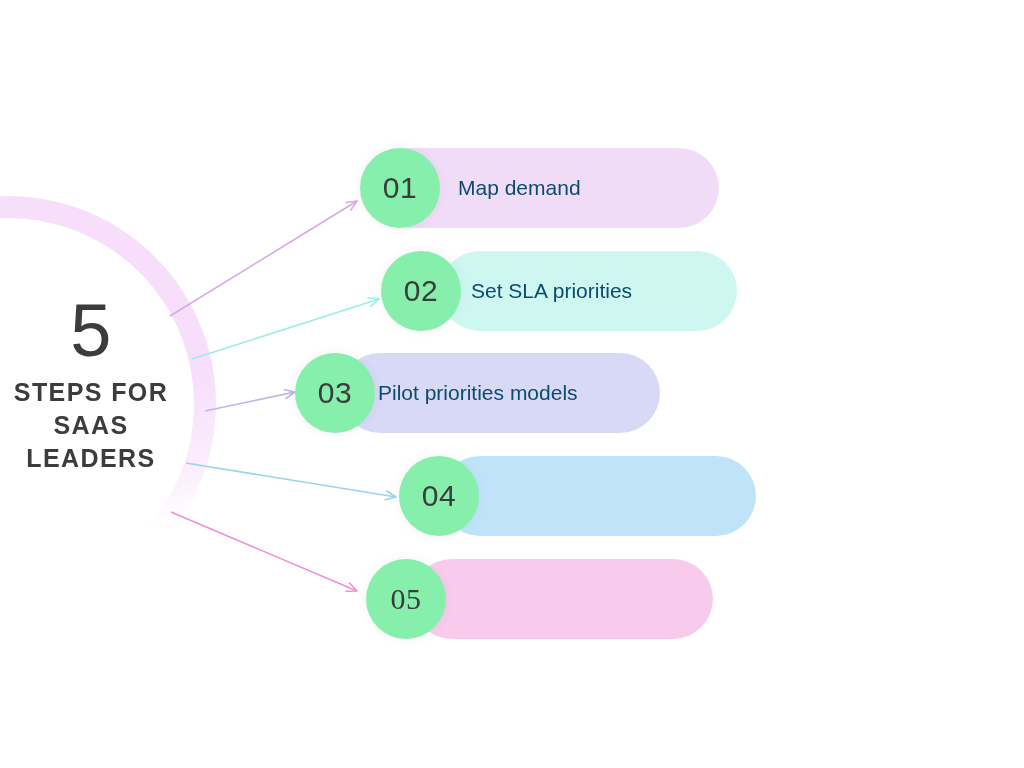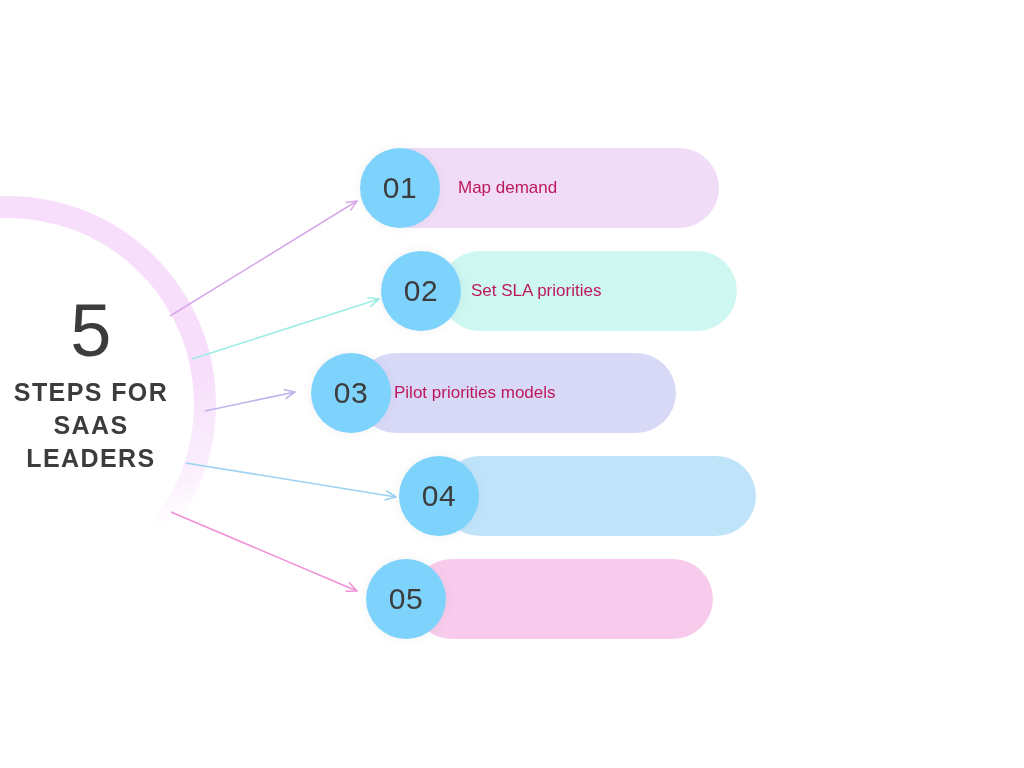--- a/index.html
+++ b/index.html
@@ -67,41 +67,41 @@
     top: 0;
     height: 80px;
     border-radius: 40px;
   }
   .step-badge {
     position: absolute;
     top: 0;
     width: 80px;
     height: 80px;
     border-radius: 50%;
-    background: #7dd3fc;
+    background: #86efac;
     box-shadow: 0 0 10px rgba(120, 120, 140, 0.10);
     display: flex;
     align-items: center;
     justify-content: center;
   }
   .step-num {
     font-size: 30px;
     font-weight: 400;
     color: #3c3c3c;
     letter-spacing: 0.5px;
   }
   .step-label {
     position: absolute;
     top: 0;
     height: 80px;
     display: flex;
     align-items: center;
-    font-size: 17px;
+    font-size: 21px;
     font-weight: 400;
-    color: #be185d;
+    color: #0c4a6e;
     white-space: nowrap;
   }
 </style>
 </head>
 <body>
 
 <div id="canvas">
 
   <svg id="arc-layer" viewBox="0 0 1024 768" width="1024" height="768">
     <defs>
@@ -145,34 +145,34 @@
         </div>
         <div class="step-label" style="left: 458px;">Map demand</div>
       </div>
       <div class="step-row" style="left: 0px; top: 251px; width: 812px;">
         <div class="step-pill" style="left: 440px; width: 297px; background: rgb(206, 247, 242);"></div>
         <div class="step-badge" style="left: 381px;">
           <span class="step-num">02</span>
         </div>
         <div class="step-label" style="left: 471px; text-align: right;">Set SLA priorities</div>
       </div>
-      <div class="step-row" style="left: 16px; top: 353px; width: 876px;">
+      <div class="step-row" style="left: 0px; top: 353px; width: 876px;">
         <div class="step-pill" style="left: 340px; width: 320px; background: rgb(216, 216, 247);"></div>
         <div class="step-badge" style="left: 295px;">
           <span class="step-num">03</span>
         </div>
         <div class="step-label" style="left: 378px;">Pilot priorities models</div>
       </div>
       <div class="step-row" style="left: 0px; top: 456px; width: 883px;">
         <div class="step-pill" style="left: 440px; width: 316px; background: rgb(191, 228, 250);"></div>
         <div class="step-badge" style="left: 399px;">
           <span class="step-num">04</span>
         </div>
       </div>
-      <div class="step-row" style="left: 0px; top: 559px; width: 888px;">
+      <div class="step-row" style="left: 0px; top: 559px; width: 888px; font-family: Liberation Serif, serif;">
         <div class="step-pill" style="left: 412px; width: 301px; background: rgb(248, 203, 236);"></div>
         <div class="step-badge" style="left: 366px;">
           <span class="step-num">05</span>
         </div>
       </div>
     </div>
 
 </div>
 
 </body></html>

